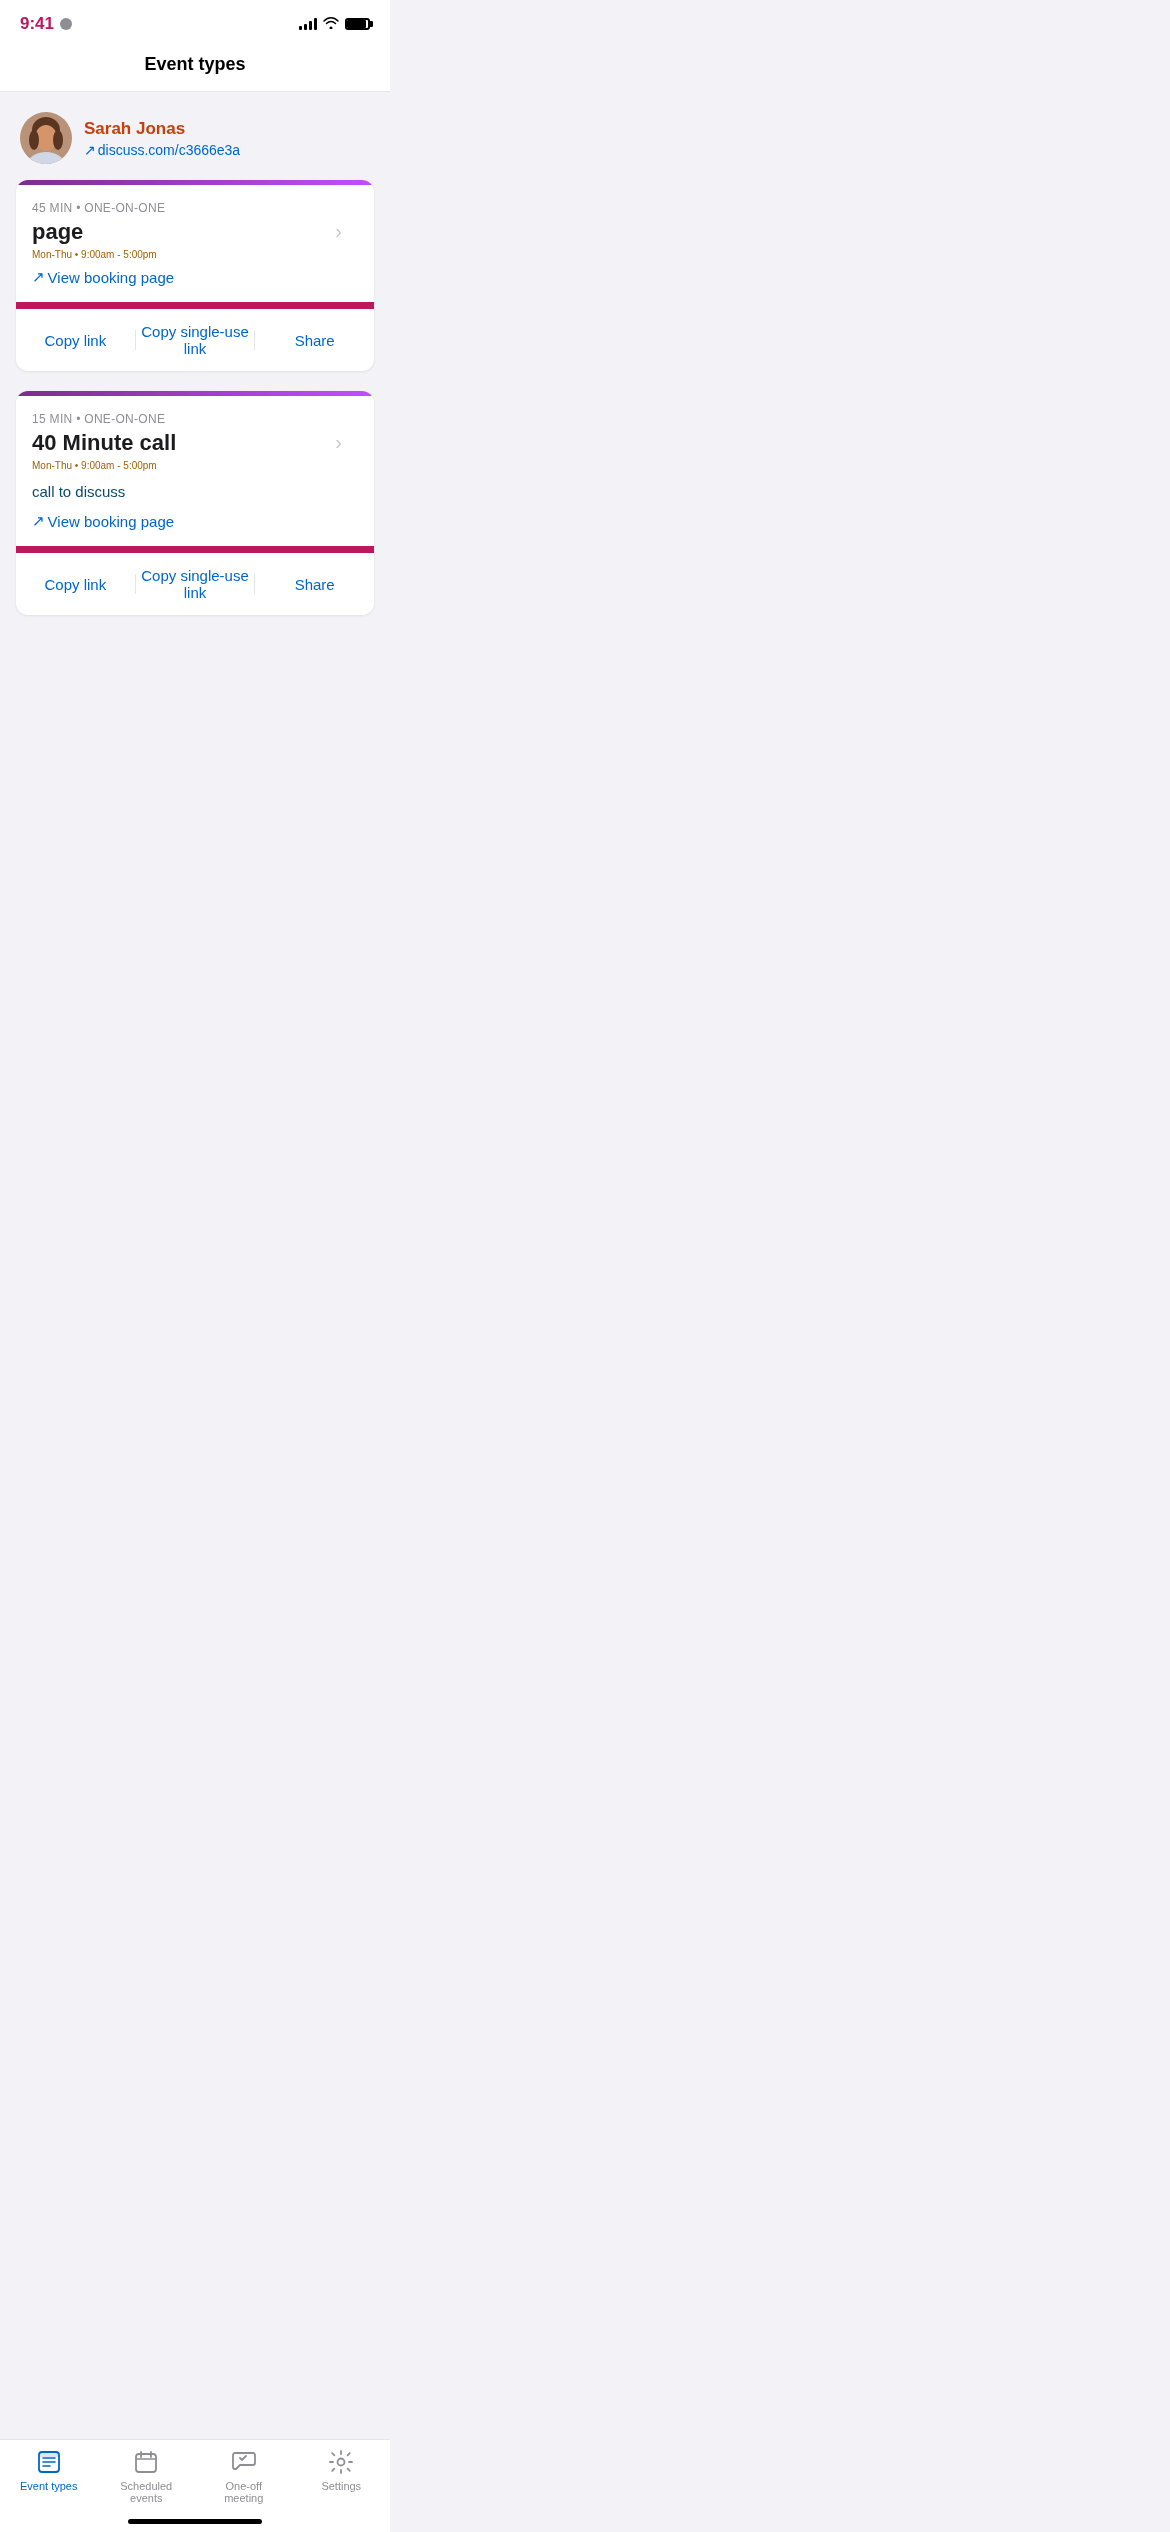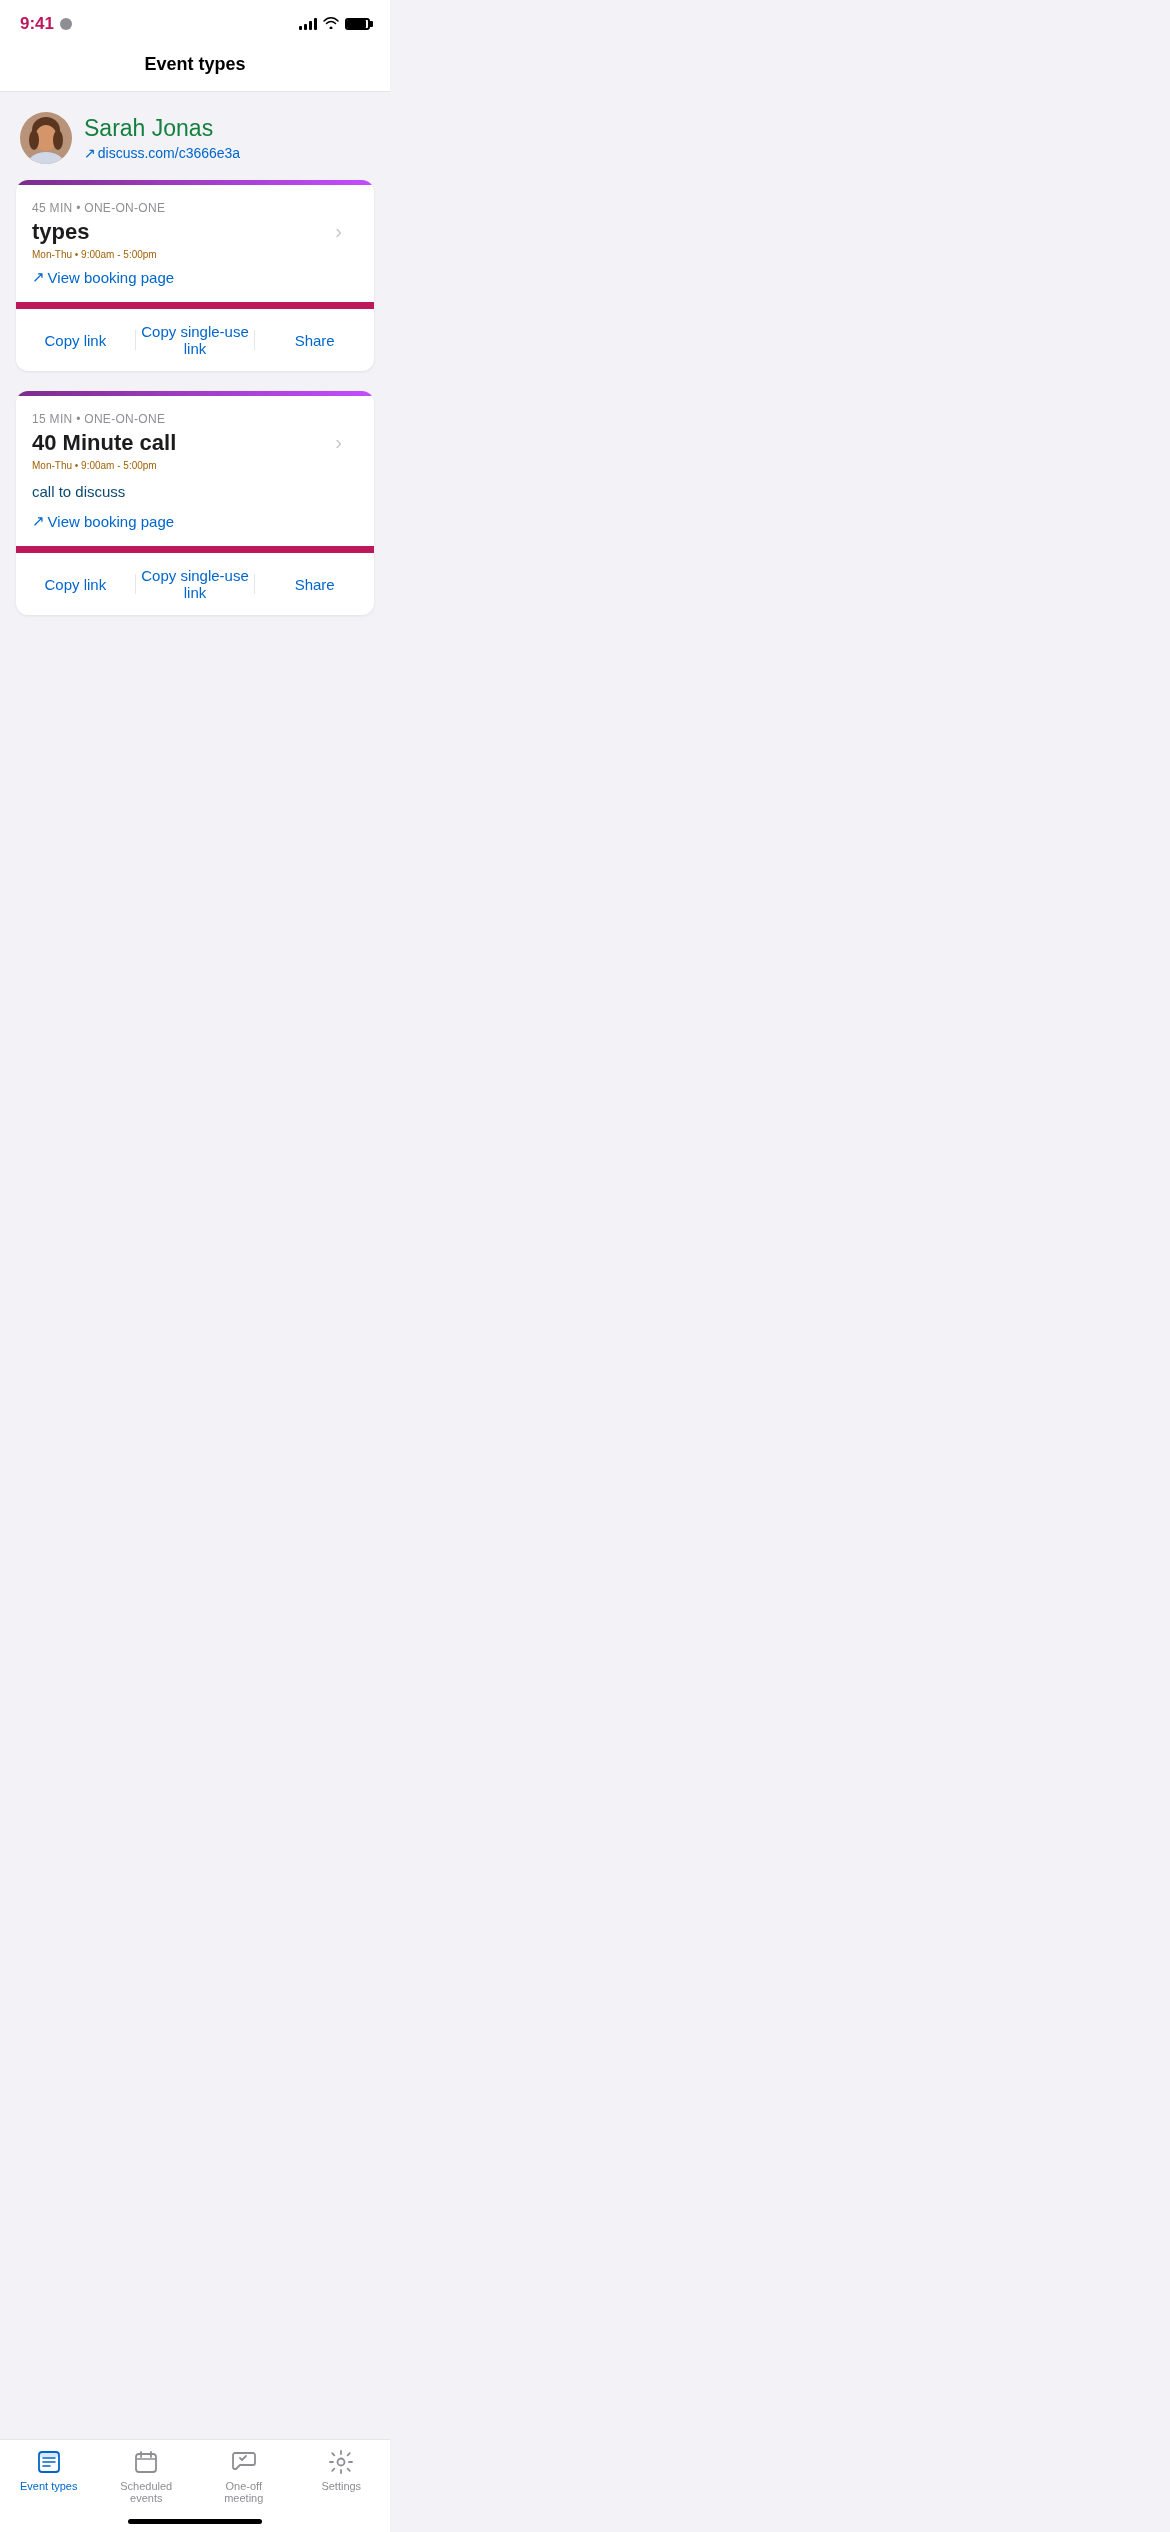--- a/index.html
+++ b/index.html
@@ -117,23 +117,23 @@
       overflow: hidden;
       flex-shrink: 0;
       background: #c8b8a2;
     }
     .profile-info {
       display: flex;
       flex-direction: column;
       gap: 3px;
     }
     .profile-name {
-      font-size: 23px;
-      font-weight: 400;
-      color: #15803d;
+      font-size: 17px;
+      font-weight: 700;
+      color: #c2410c;
     }
     .profile-link {
       font-size: 14px;
       color: #0066cc;
       display: flex;
       align-items: center;
       gap: 2px;
     }
 
     
@@ -324,21 +324,21 @@
 
   <div class="event-card">
     <div class="card-top-bar"></div>
     <div class="card-body">
       <div class="card-header-row">
         <div class="event-meta">
           <span>45 MIN</span>
           <span> • </span>
           <span>ONE-ON-ONE</span>
         </div>
-        <div class="event-title">types</div>
+        <div class="event-title">page</div>
         <div class="event-schedule">Mon-Thu • 9:00am - 5:00pm</div>
         <span class="card-chevron">›</span>
       </div>
       <div class="view-booking-link">
         <span>↗</span>
         <span>View booking page</span>
       </div>
     </div>
     <div class="card-actions">
       <button class="action-btn">Copy link</button>

